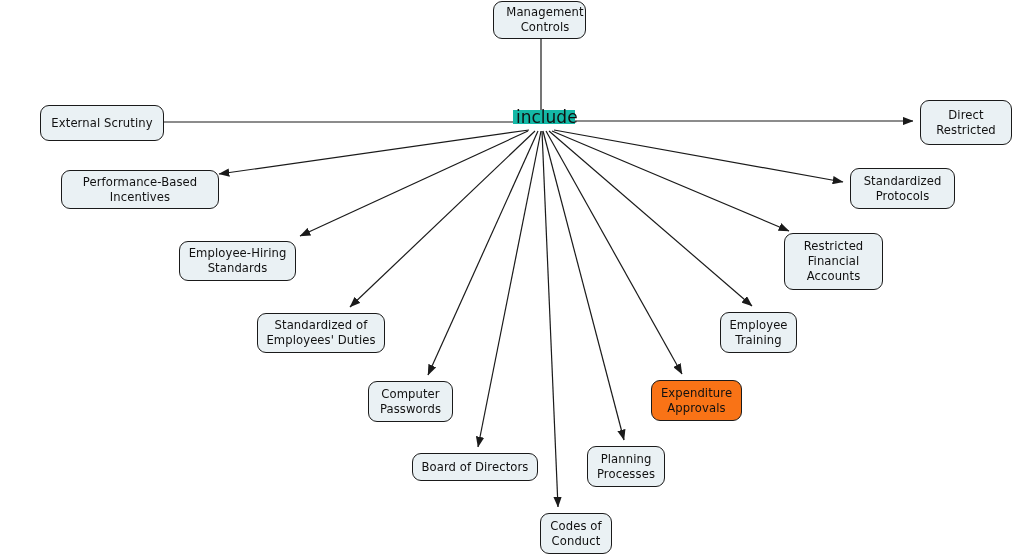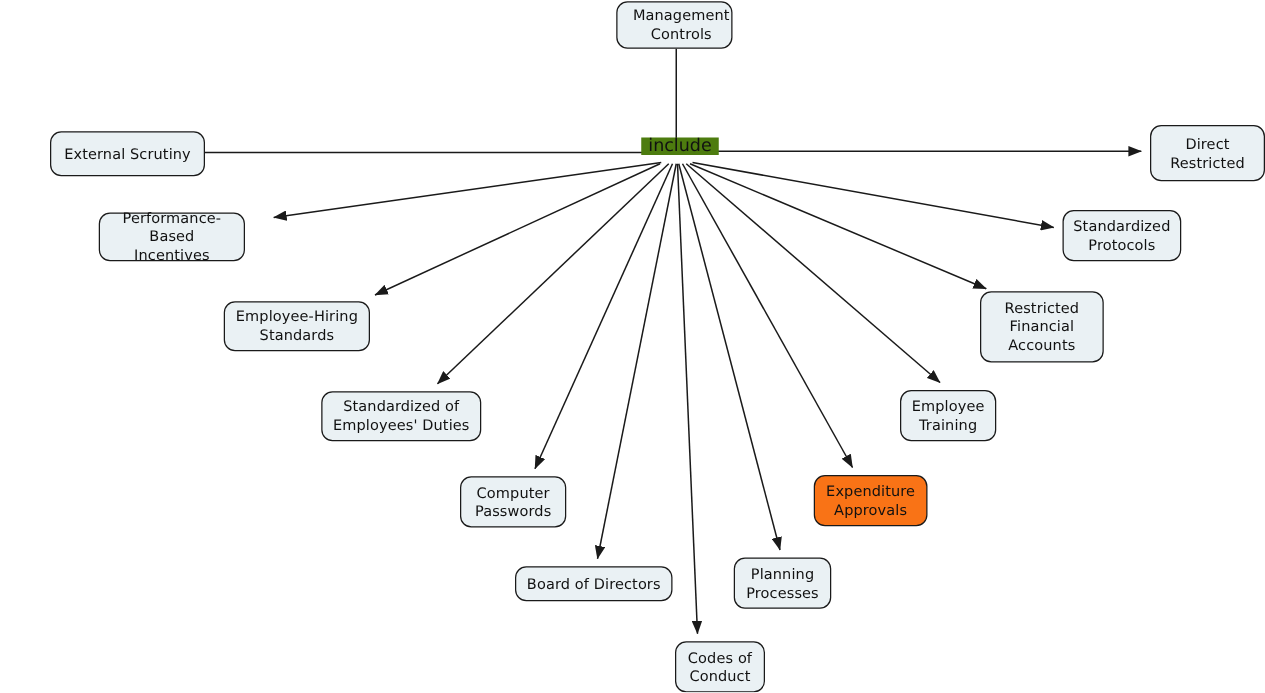--- a/index.html
+++ b/index.html
@@ -37,23 +37,23 @@
     color: #111111;
     font-size: 11.6px;
     line-height: 15px;
     letter-spacing: 0.1px;
     white-space: pre-line;
     padding: 2px 6px;
   }
   .hub-label {
     position: absolute;
     color: #111111;
-    font-size: 14px;
+    font-size: 17px;
     line-height: 14px;
-    background: #4d7c0f;
+    background: #14b8a6;
     padding: 0 3px;
     text-align: center;
     white-space: nowrap;
   }
 </style>
 </head>
 <body>
 
 <div id="canvas">
 
@@ -82,23 +82,23 @@
   </svg>
 
   <div class="hub-label" style="left: 513px; top: 110px; width: 56px;">include</div>
 
   <div id="node-layer">
       <div class="node" style="left: 493px; top: 1px; width: 93px; height: 38px; background: rgb(234, 241, 244); border-color: rgb(26, 26, 26); color: rgb(17, 17, 17); padding-left: 17px;">Management
 Controls</div>
       <div class="node" style="left: 0px; top: 105px; width: 124px; height: 36px; background: rgb(234, 241, 244); border-color: rgb(26, 26, 26); color: rgb(17, 17, 17); margin-left: 40px;">External Scrutiny</div>
       <div class="node" style="left: 920px; top: 100px; width: 92px; height: 45px; background: rgb(234, 241, 244); border-color: rgb(26, 26, 26); color: rgb(17, 17, 17);">Direct
 Restricted</div>
-      <div class="node" style="left: 79px; top: 170px; width: 117px; height: 39px; background: rgb(234, 241, 244); border-color: rgb(26, 26, 26); color: rgb(17, 17, 17);">Performance-Based
+      <div class="node" style="left: 61px; top: 170px; width: 158px; height: 39px; background: rgb(234, 241, 244); border-color: rgb(26, 26, 26); color: rgb(17, 17, 17);">Performance-Based
 Incentives</div>
-      <div class="node" style="left: 850px; top: 168px; width: 95px; height: 41px; background: rgb(234, 241, 244); border-color: rgb(26, 26, 26); color: rgb(17, 17, 17);">Standardized
+      <div class="node" style="left: 850px; top: 168px; width: 105px; height: 41px; background: rgb(234, 241, 244); border-color: rgb(26, 26, 26); color: rgb(17, 17, 17);">Standardized
 Protocols</div>
       <div class="node" style="left: 179px; top: 241px; width: 117px; height: 40px; background: rgb(234, 241, 244); border-color: rgb(26, 26, 26); color: rgb(17, 17, 17);">Employee-Hiring
 Standards</div>
       <div class="node" style="left: 784px; top: 233px; width: 99px; height: 57px; background: rgb(234, 241, 244); border-color: rgb(26, 26, 26); color: rgb(17, 17, 17);">Restricted
 Financial
 Accounts</div>
       <div class="node" style="left: 257px; top: 313px; width: 128px; height: 40px; background: rgb(234, 241, 244); border-color: rgb(26, 26, 26); color: rgb(17, 17, 17);">Standardized of
 Employees' Duties</div>
       <div class="node" style="left: 720px; top: 312px; width: 77px; height: 41px; background: rgb(234, 241, 244); border-color: rgb(26, 26, 26); color: rgb(17, 17, 17);">Employee
 Training</div>

